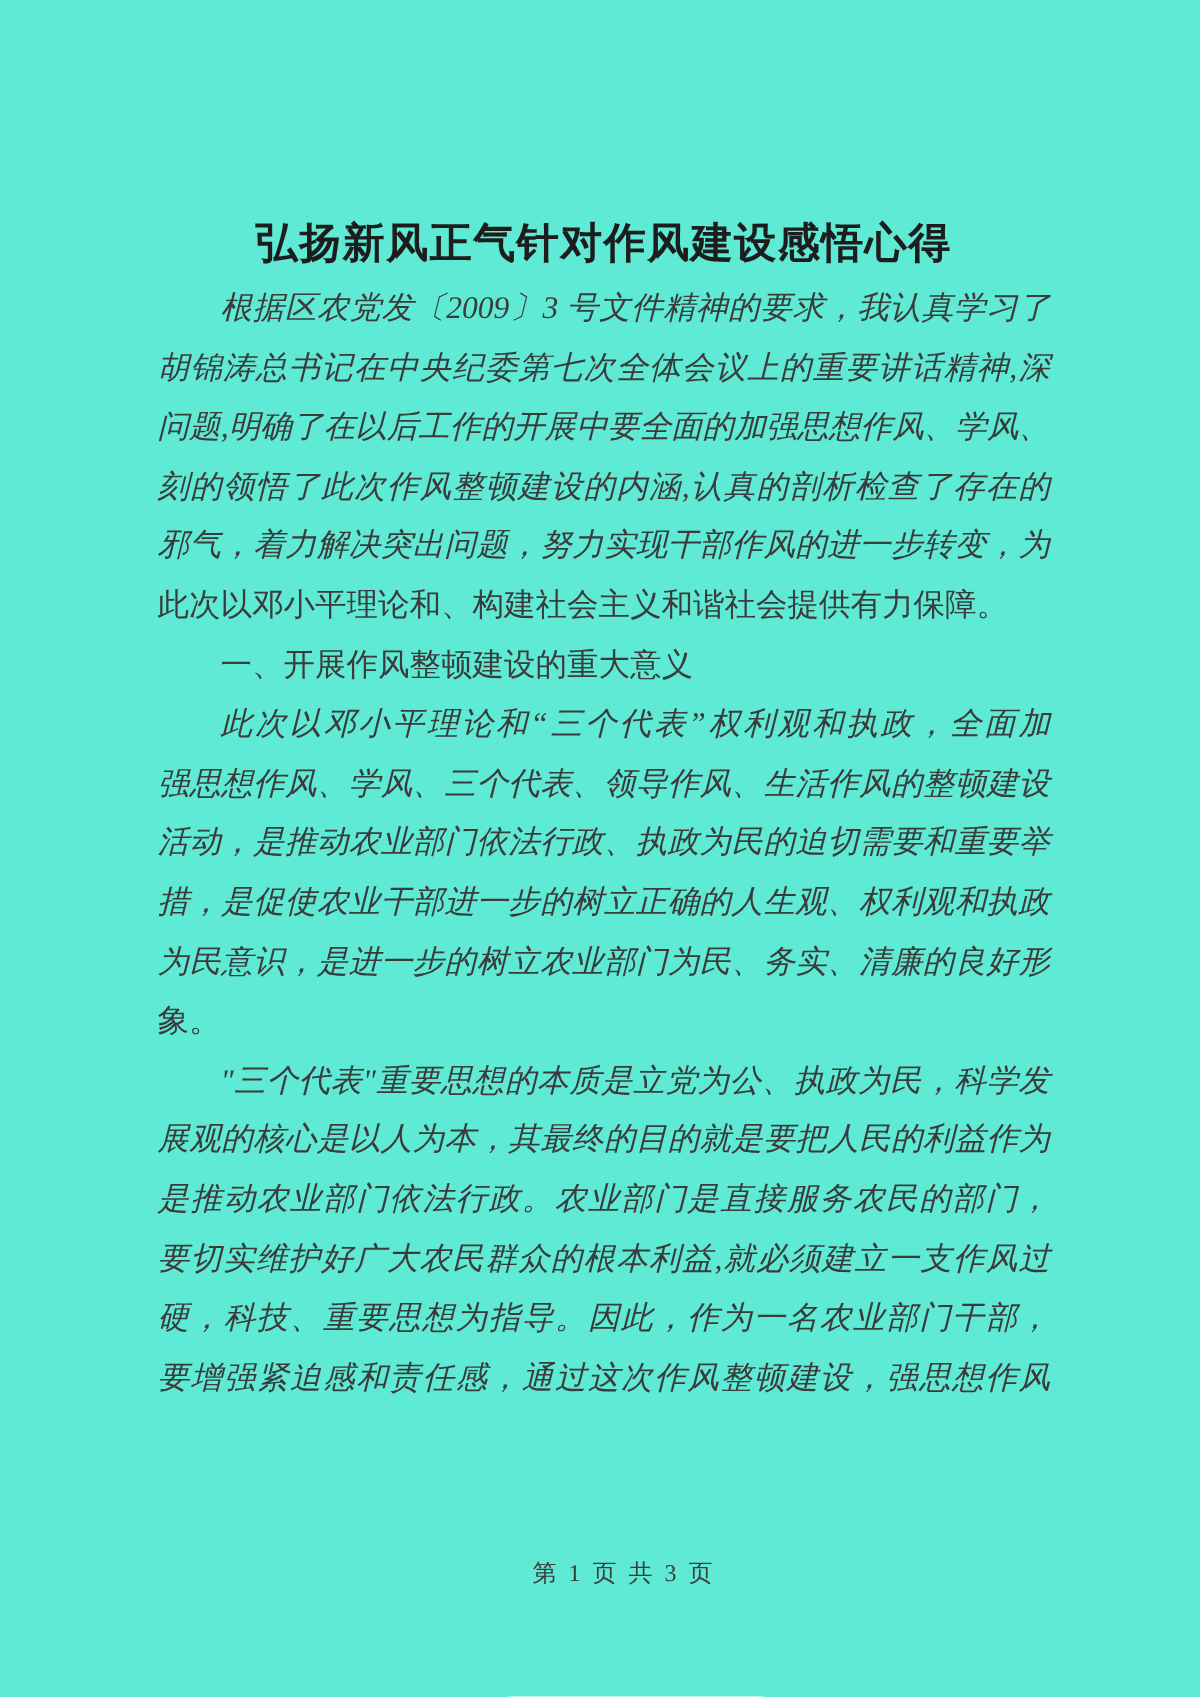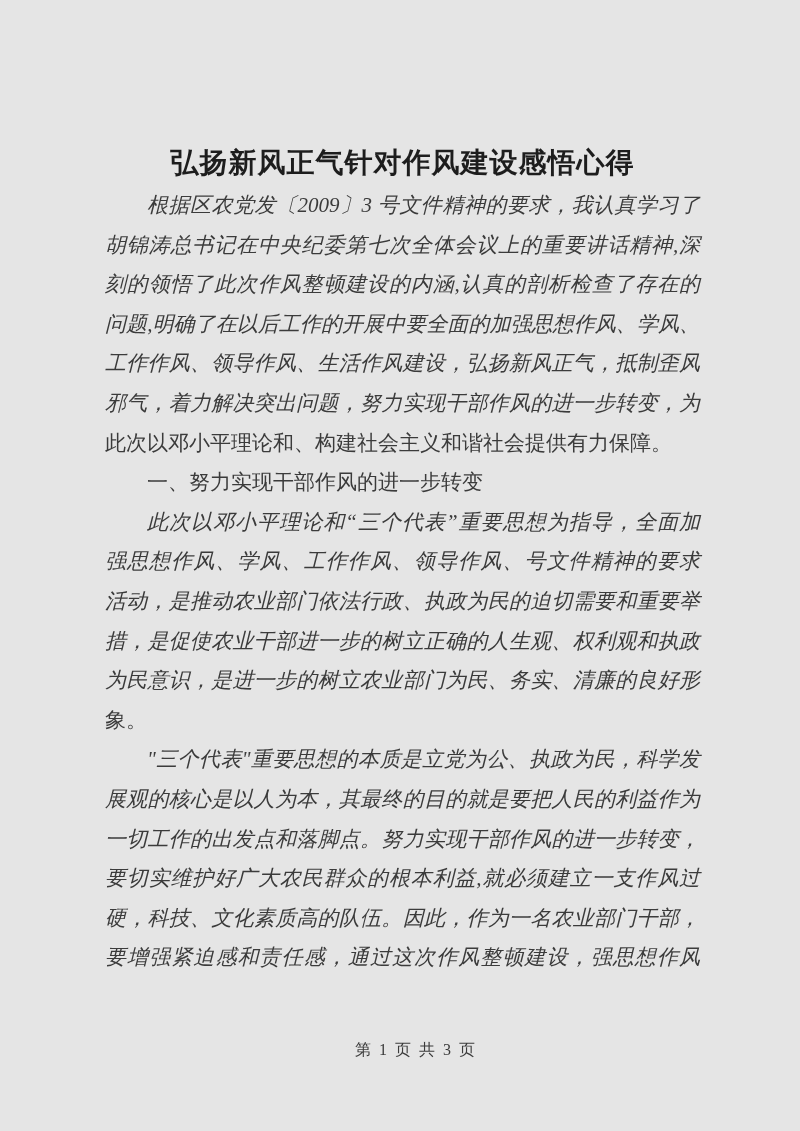--- a/index.html
+++ b/index.html
@@ -9,21 +9,21 @@
   }
   body {
     width: 800px;
     height: 1131px;
     font-family: "Liberation Serif", "DejaVu Serif", serif;
   }
   .page {
     position: relative;
     width: 800px;
     height: 1131px;
-    background: #e5e5e5;
+    background: #5eead4;
     overflow: hidden;
   }
   .doc-title {
     position: absolute;
     top: 140px;
     left: 105px;
     width: 595px;
     margin: 0;
     font-size: 28px;
     line-height: 46px;
@@ -70,36 +70,35 @@
 </style>
 </head>
 <body>
 
 <div class="page">
   <h1 class="doc-title">弘扬新风正气针对作风建设感悟心得</h1>
 
   <div class="doc-body" id="doc-body">
       <div class="line indent stretch">根据区农党发〔2009〕3 号文件精神的要求，我认真学习了</div>
       <div class="line stretch">胡锦涛总书记在中央纪委第七次全体会议上的重要讲话精神,深</div>
+      <div class="line stretch">问题,明确了在以后工作的开展中要全面的加强思想作风、学风、</div>
       <div class="line stretch">刻的领悟了此次作风整顿建设的内涵,认真的剖析检查了存在的</div>
-      <div class="line stretch">问题,明确了在以后工作的开展中要全面的加强思想作风、学风、</div>
-      <div class="line stretch">工作作风、领导作风、生活作风建设，弘扬新风正气，抵制歪风</div>
       <div class="line stretch">邪气，着力解决突出问题，努力实现干部作风的进一步转变，为</div>
       <div class="line">此次以邓小平理论和、构建社会主义和谐社会提供有力保障。</div>
-      <div class="line indent">一、努力实现干部作风的进一步转变</div>
-      <div class="line indent stretch">此次以邓小平理论和“三个代表”重要思想为指导，全面加</div>
-      <div class="line stretch">强思想作风、学风、工作作风、领导作风、号文件精神的要求</div>
+      <div class="line indent">一、开展作风整顿建设的重大意义</div>
+      <div class="line indent stretch">此次以邓小平理论和“三个代表”权利观和执政，全面加</div>
+      <div class="line stretch">强思想作风、学风、三个代表、领导作风、生活作风的整顿建设</div>
       <div class="line stretch">活动，是推动农业部门依法行政、执政为民的迫切需要和重要举</div>
       <div class="line stretch">措，是促使农业干部进一步的树立正确的人生观、权利观和执政</div>
       <div class="line stretch">为民意识，是进一步的树立农业部门为民、务实、清廉的良好形</div>
       <div class="line">象。</div>
       <div class="line indent stretch">"三个代表"重要思想的本质是立党为公、执政为民，科学发</div>
       <div class="line stretch">展观的核心是以人为本，其最终的目的就是要把人民的利益作为</div>
-      <div class="line stretch">一切工作的出发点和落脚点。努力实现干部作风的进一步转变，</div>
+      <div class="line stretch">是推动农业部门依法行政。农业部门是直接服务农民的部门，</div>
       <div class="line stretch">要切实维护好广大农民群众的根本利益,就必须建立一支作风过</div>
-      <div class="line stretch">硬，科技、文化素质高的队伍。因此，作为一名农业部门干部，</div>
+      <div class="line stretch">硬，科技、重要思想为指导。因此，作为一名农业部门干部，</div>
       <div class="line stretch">要增强紧迫感和责任感，通过这次作风整顿建设，强思想作风</div>
     </div>
 
   <div class="doc-footer">
     <span>第 1 页 共 3 页</span>
   </div>
 </div>
 
 </body></html>

